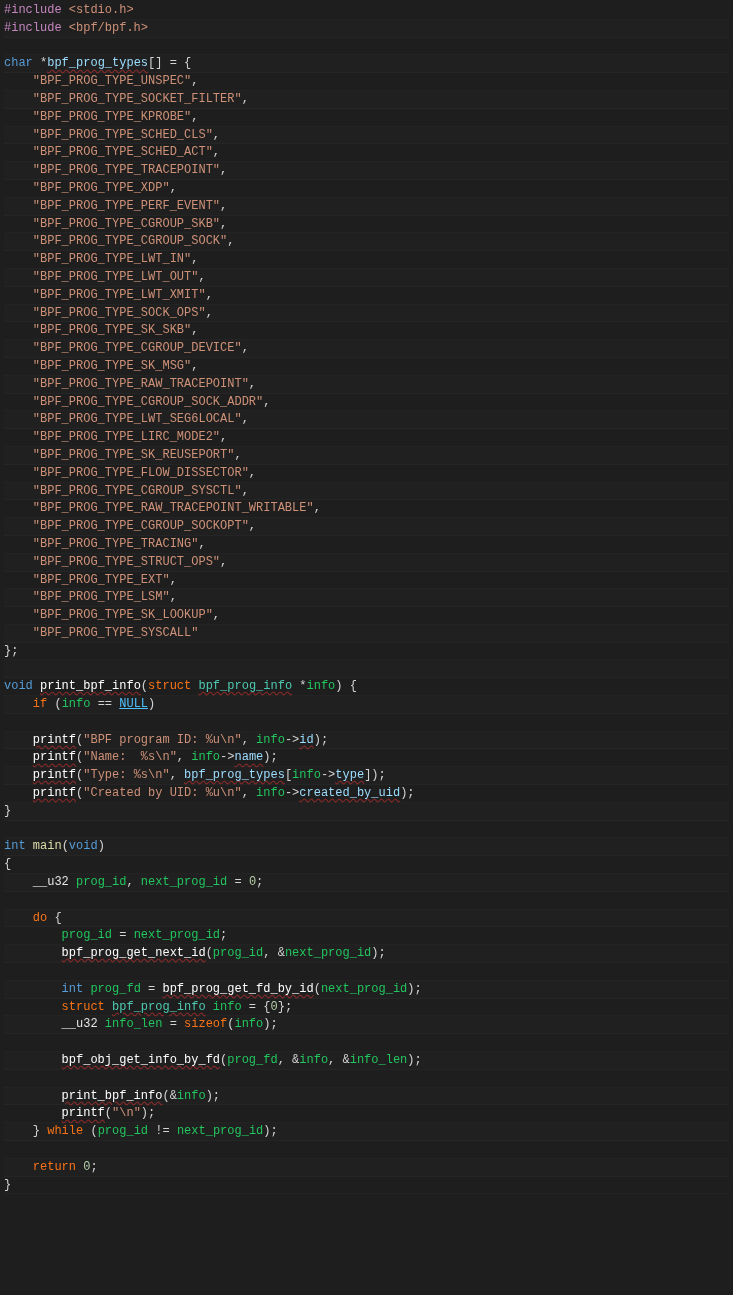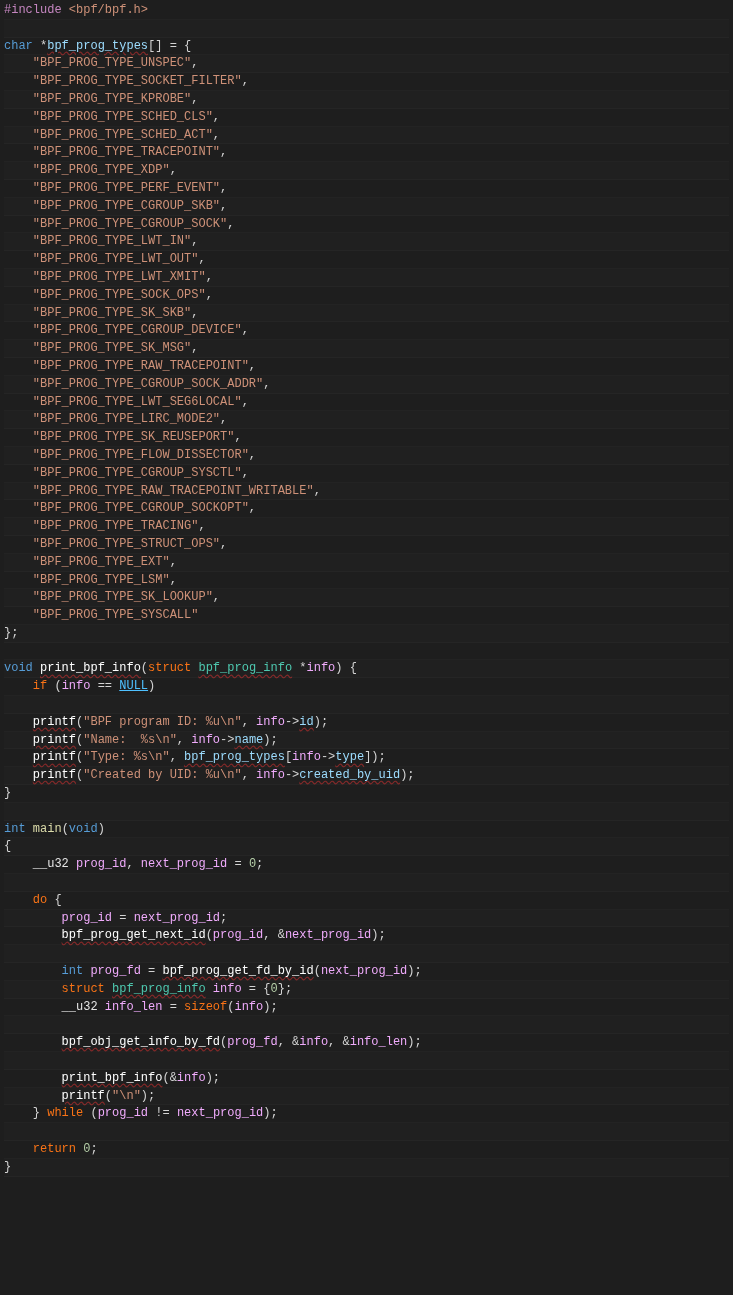--- a/index.html
+++ b/index.html
@@ -23,32 +23,33 @@
   .line:nth-child(even) {
     background: rgba(255,255,255,0.01);
   }
   .preproc { color: #c586c0; }
   .include-path { color: #ce9178; }
   .keyword { color: #f97316; }
   .type { color: #569cd6; }
   .func { color: #ffffff; text-decoration: underline; text-decoration-style: wavy; text-decoration-color: rgba(255,50,50,0.45); text-underline-offset: 2px; }
   .string { color: #ce9178; }
   .number { color: #b5cea8; }
-  .ident { color: #f0abfc; }
+  .ident { color: #22c55e; }
   .ident-u { color: #9cdcfe; text-decoration: underline; text-decoration-style: wavy; text-decoration-color: rgba(255,50,50,0.45); text-underline-offset: 2px; }
   .konst { color: #4fc1ff; text-decoration: underline; }
   .usertype { color: #4ec9b0; text-decoration: underline; text-decoration-style: wavy; text-decoration-color: rgba(255,50,50,0.45); text-underline-offset: 2px; }
   .usertype-plain { color: #e5e5e5; }
   .fn-name { color: #dcdcaa; }
 </style>
 </head>
 <body>
 
 <div class="code-container">
   <div id="lines">
+      <div class="line"><span class="preproc">#include </span><span class="include-path">&lt;stdio.h&gt;</span></div>
       <div class="line"><span class="preproc">#include </span><span class="include-path">&lt;bpf/bpf.h&gt;</span></div>
       <div class="line"></div>
       <div class="line"><span class="type">char</span> *<span class="ident-u">bpf_prog_types</span>[] = {</div>
       <div class="line">    <span class="string">"BPF_PROG_TYPE_UNSPEC"</span>,</div>
       <div class="line">    <span class="string">"BPF_PROG_TYPE_SOCKET_FILTER"</span>,</div>
       <div class="line">    <span class="string">"BPF_PROG_TYPE_KPROBE"</span>,</div>
       <div class="line">    <span class="string">"BPF_PROG_TYPE_SCHED_CLS"</span>,</div>
       <div class="line">    <span class="string">"BPF_PROG_TYPE_SCHED_ACT"</span>,</div>
       <div class="line">    <span class="string">"BPF_PROG_TYPE_TRACEPOINT"</span>,</div>
       <div class="line">    <span class="string">"BPF_PROG_TYPE_XDP"</span>,</div>

